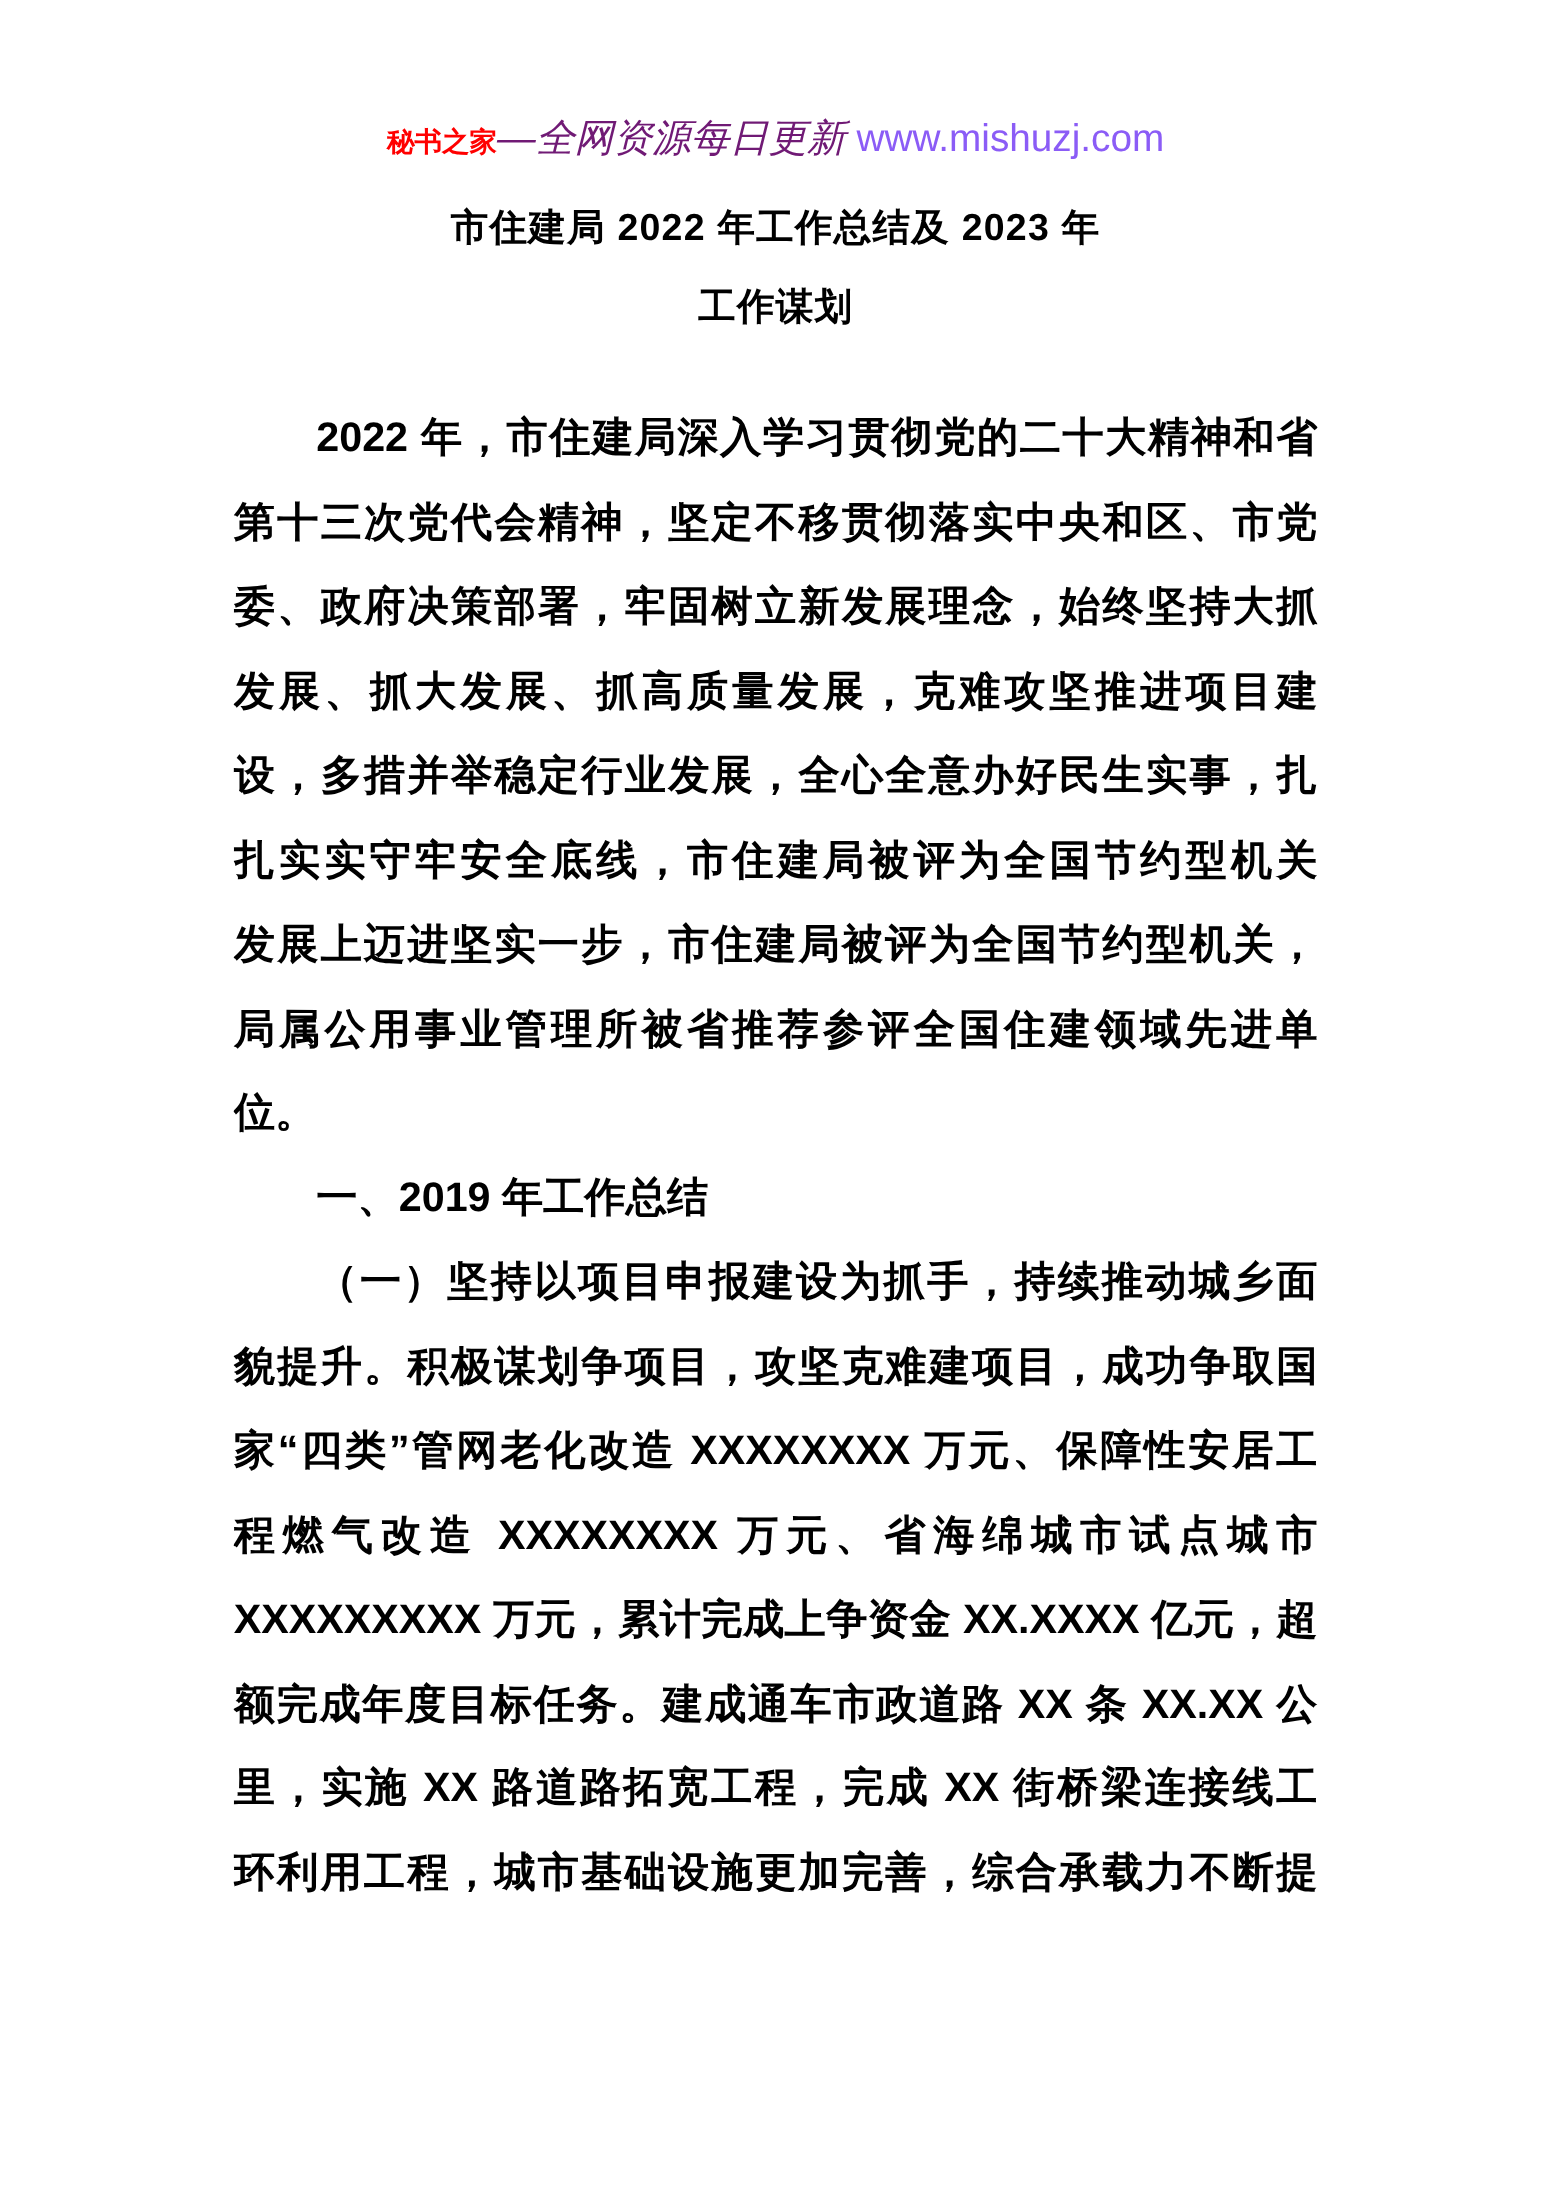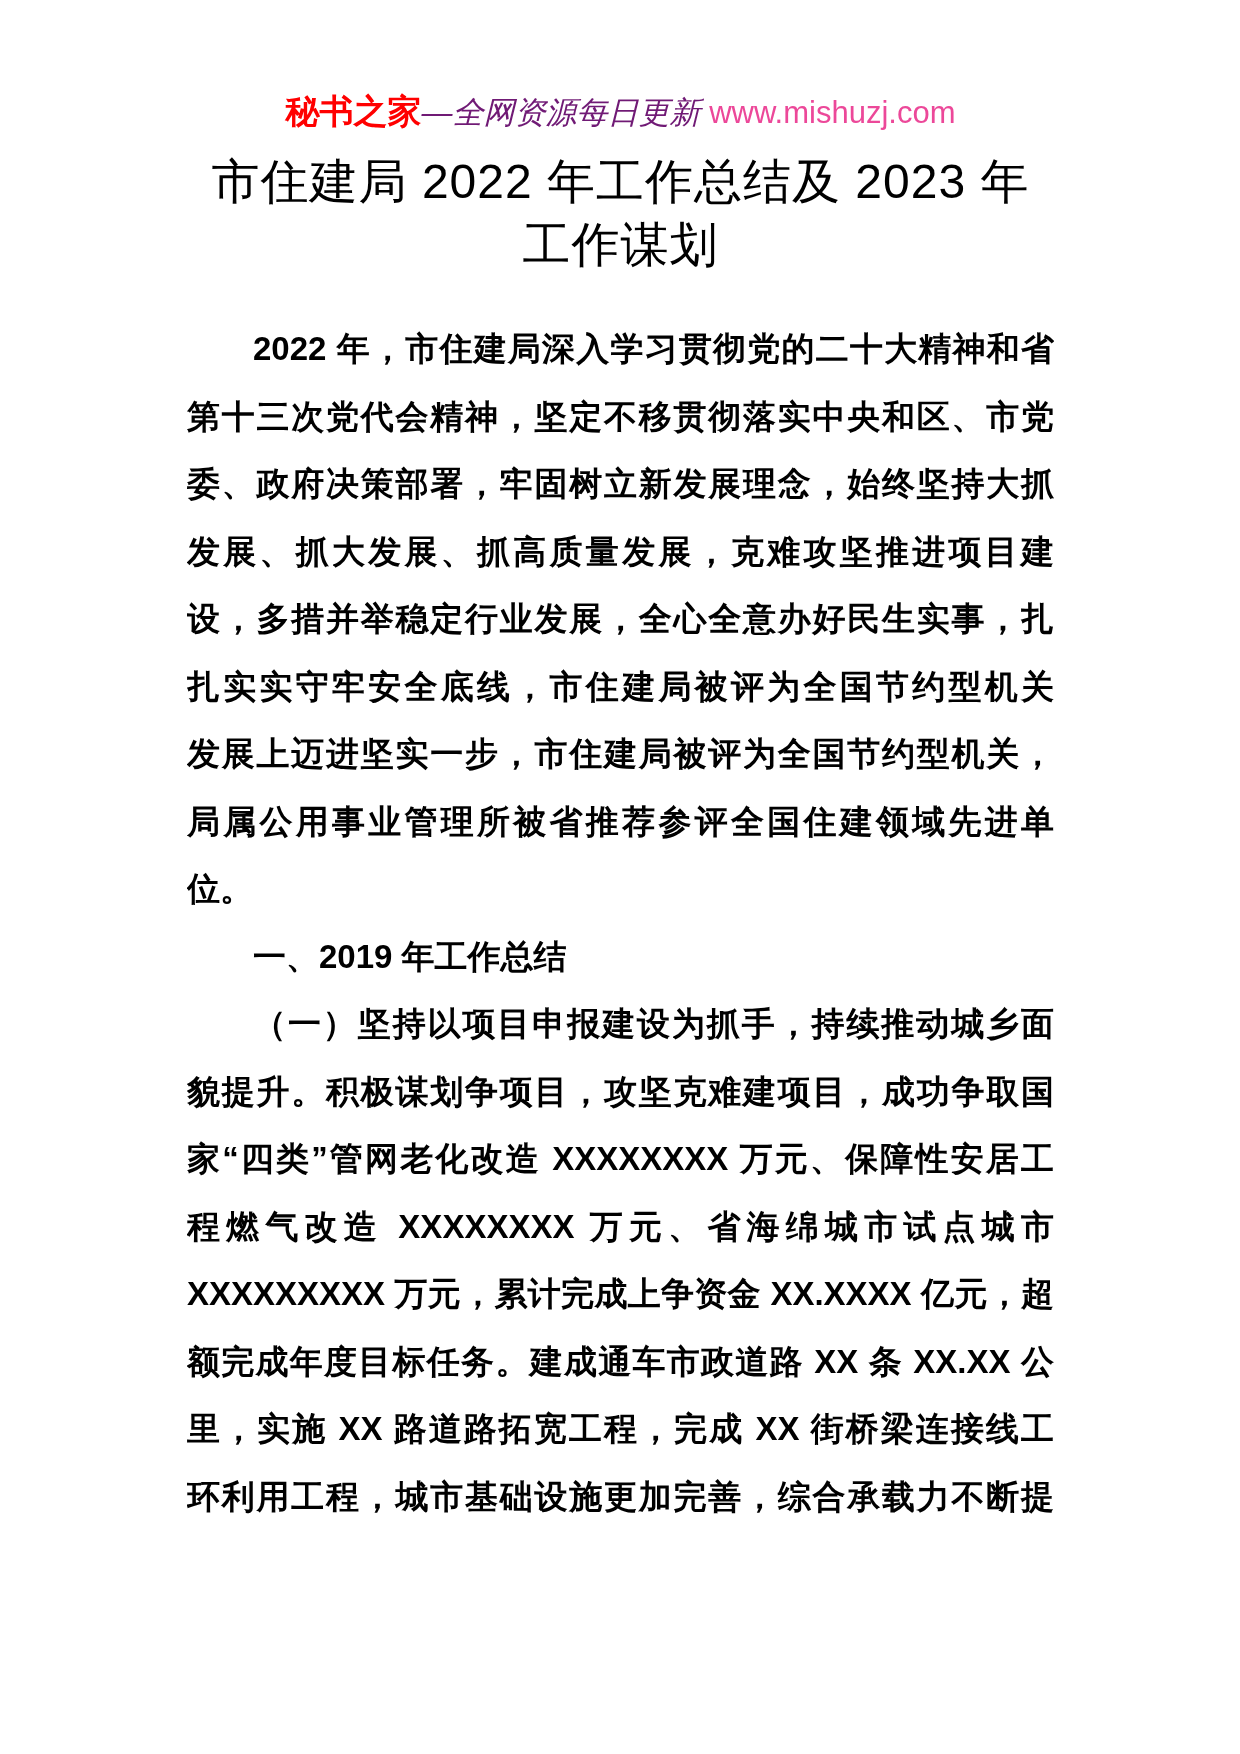--- a/index.html
+++ b/index.html
@@ -25,37 +25,37 @@
   .doc-header {
     padding-top: 88px;
     text-align: center;
     font-size: 31px;
     line-height: 46px;
     white-space: nowrap;
   }
   .doc-header .site {
     color: #ff0000;
     font-weight: bold;
-    font-size: 34px;
+    font-size: 22px;
   }
   .doc-header .tagline {
     color: #701a75;
     font-style: italic;
   }
   .doc-header .url {
-    color: #ec4899;
+    color: #8b5cf6;
     text-decoration: none;
     cursor: pointer;
   }
   .doc-title {
     margin: 14px 0 0 0;
     text-align: center;
-    font-size: 48px;
+    font-size: 30px;
     line-height: 63px;
-    font-weight: 400;
+    font-weight: 700;
     letter-spacing: 1px;
   }
   .doc-body {
     margin-top: 39px;
     font-size: 33px;
   }
   .line {
     height: 67.5px;
     line-height: 67.5px;
     overflow: hidden;

